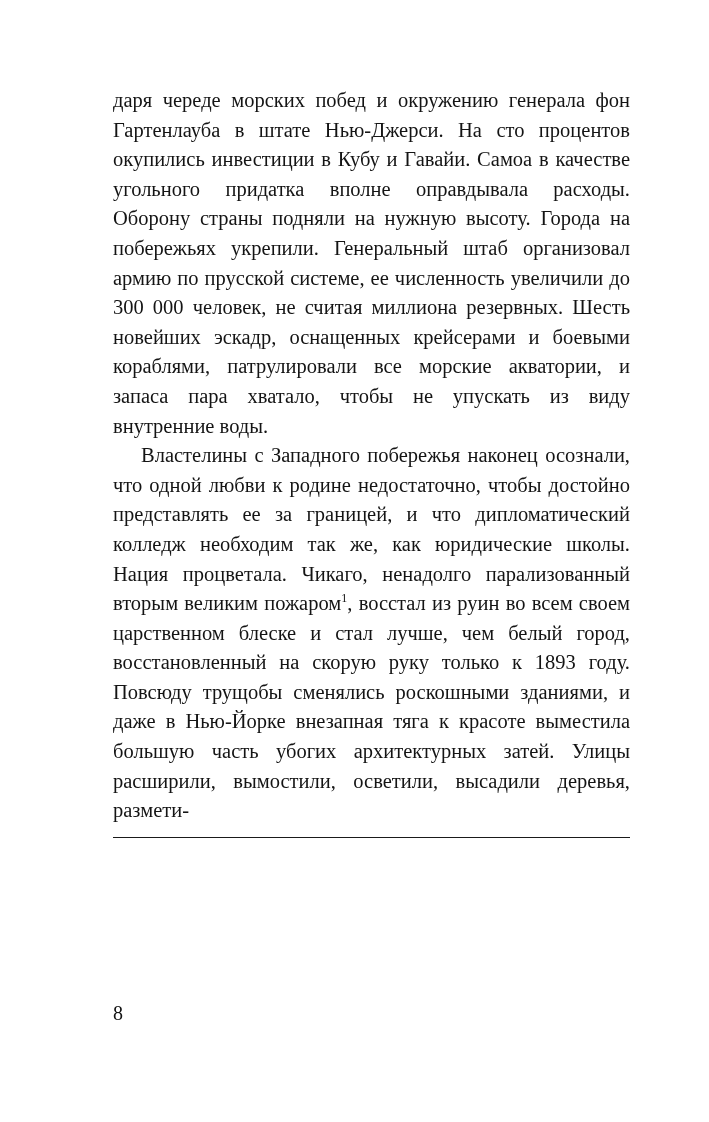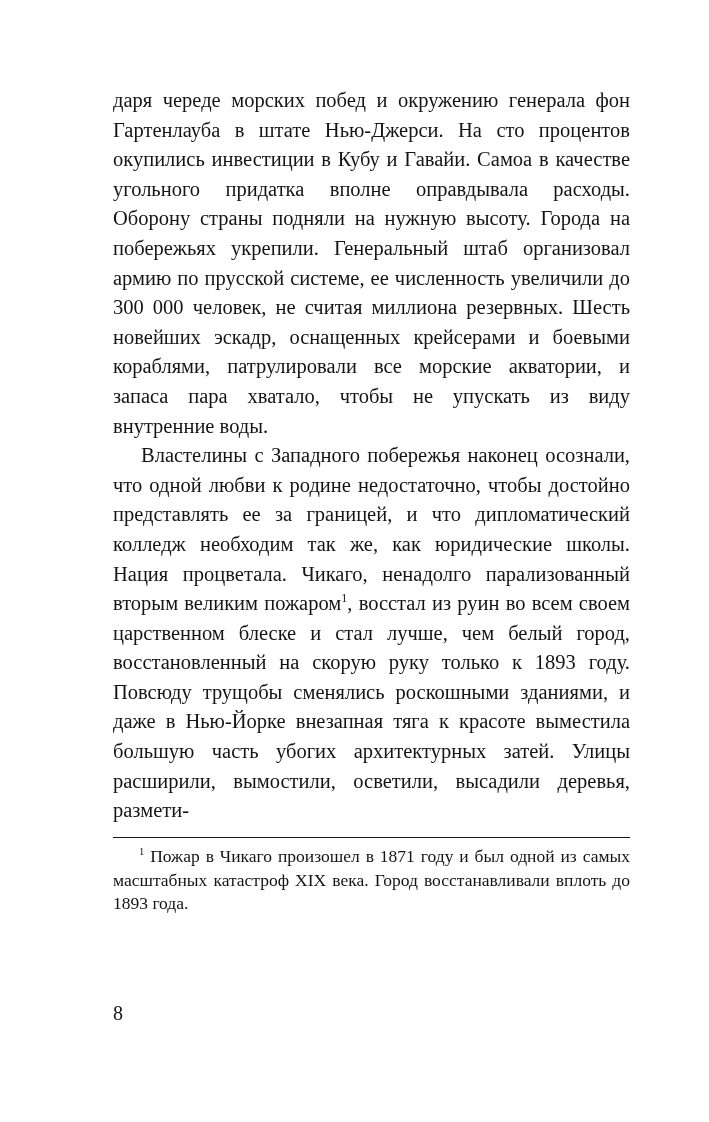--- a/index.html
+++ b/index.html
@@ -73,19 +73,18 @@
 
 <div class="page">
 
   <div class="main-text">
     <p>даря череде морских побед и окружению генерала фон Гартенлауба в штате Нью-Джерси. На сто процентов окупились инвестиции в Кубу и Гавайи. Самоа в качестве угольного придатка вполне оправдывала расходы. Оборону страны подняли на нужную высоту. Города на побережьях укрепили. Генеральный штаб организовал армию по прусской системе, ее численность увеличили до 300 000 человек, не считая миллиона резервных. Шесть новейших эскадр, оснащенных крейсерами и боевыми кораблями, патрулировали все морские акватории, и запаса пара хватало, чтобы не упускать из виду внутренние воды.</p>
     <p class="indented"><span>Властелины с Западного побережья наконец осознали, что одной любви к родине недостаточно, чтобы достойно представлять ее за границей, и что дипломатический колледж необходим так же, как юридические школы. Нация процветала. Чикаго, ненадолго парализованный вторым великим пожаром</span><sup class="ref">1</sup><span>, восстал из руин во всем своем царственном блеске и стал лучше, чем белый город, восстановленный на скорую руку только к 1893 году. Повсюду трущобы сменялись роскошными зданиями, и даже в Нью-Йорке внезапная тяга к красоте выместила большую часть убогих архитектурных затей. Улицы расширили, вымостили, осветили, высадили деревья, размети-</span></p>
   </div>
 
   <hr class="footnote-sep">
 
-  <div class="footnote"><sup class="ref">1</sup><span> Пожар в Чикаго произошел в 1871 году и был одной из самых масштабных катастроф XIX века. Город восстанавливали вплоть до 1893 года.</span></div>
 
   <div class="footer">
     <span class="page-number">8</span>
   </div>
 
 </div>
 
 </body></html>

